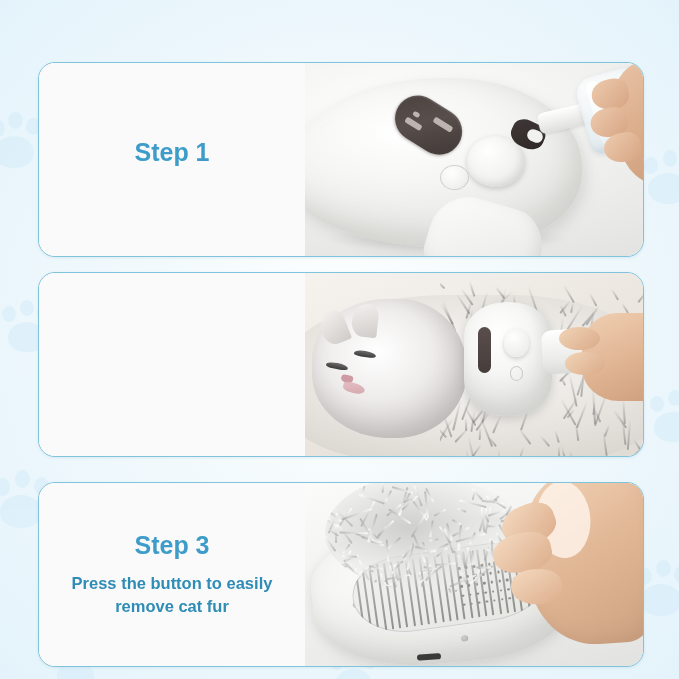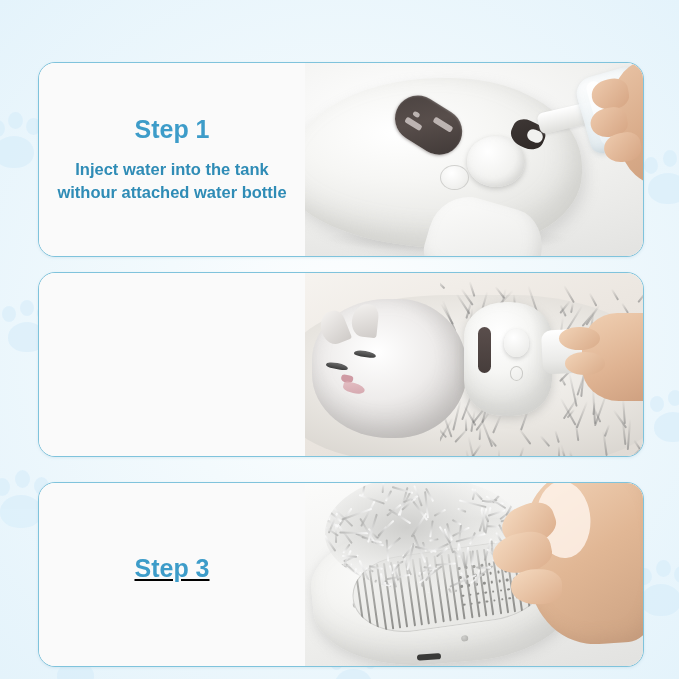--- a/index.html
+++ b/index.html
@@ -81,21 +81,21 @@
     width: 604px;
     border: 1px solid #7fc3dc;
     border-radius: 17px;
     background: #f7f7f5;
     overflow: hidden;
     display: flex;
     box-shadow: 0 1px 3px rgba(120,170,195,.18);
   }
   #card-1 { top: 62px;  height: 193px; }
   #card-2 { top: 272px; height: 183px; }
-  #card-3 { top: 482px; height: 183px; text-decoration: underline; }
+  #card-3 { top: 482px; height: 183px; }
 
   .card-text {
     width: 266px;
     flex: 0 0 266px;
     background: #fafafa;
     display: flex;
     flex-direction: column;
     align-items: center;
     justify-content: center;
     text-align: center;
@@ -528,21 +528,20 @@
       <div class="toe" style="left:0px;top:6px;width:13px;height:16px;"></div>
       <div class="toe" style="left:17px;top:0px;width:13px;height:16px;"></div>
       <div class="toe" style="left:34px;top:5px;width:13px;height:16px;"></div>
     </div>
   </div>
 
 
   <div class="card" id="card-1">
     <div class="card-text">
       <div class="step-title">Step 1</div>
-      <div class="step-desc">Inject water into the tank withour attached water bottle</div>
     </div>
     <div class="card-photo photo1">
       <div class="p1-shadow"></div>
       <div class="p1-body"></div>
       <div class="p1-neck"></div>
       <div class="p1-screen">
         <i class="a"></i>
           <i class="b"></i>
           <i class="c"></i>
       </div>
@@ -712,20 +711,21 @@
       <div class="p2-hand">
         <i></i>
           <i></i>
       </div>
     </div>
   </div>
 
   <div class="card" id="card-3">
     <div class="card-text">
       <div class="step-title">Step 3</div>
+      <div class="step-desc">Press the button to easily remove cat fur</div>
     </div>
     <div class="card-photo photo3">
       <div class="p3-body">
         <div class="p3-hole a"></div>
         <div class="p3-hole b"></div>
       </div>
       <div class="p3-plate" id="p3-plate">
           <i style="left:3.0%;"></i>
           <i style="left:6.7%;"></i>
           <i style="left:10.4%;"></i>

